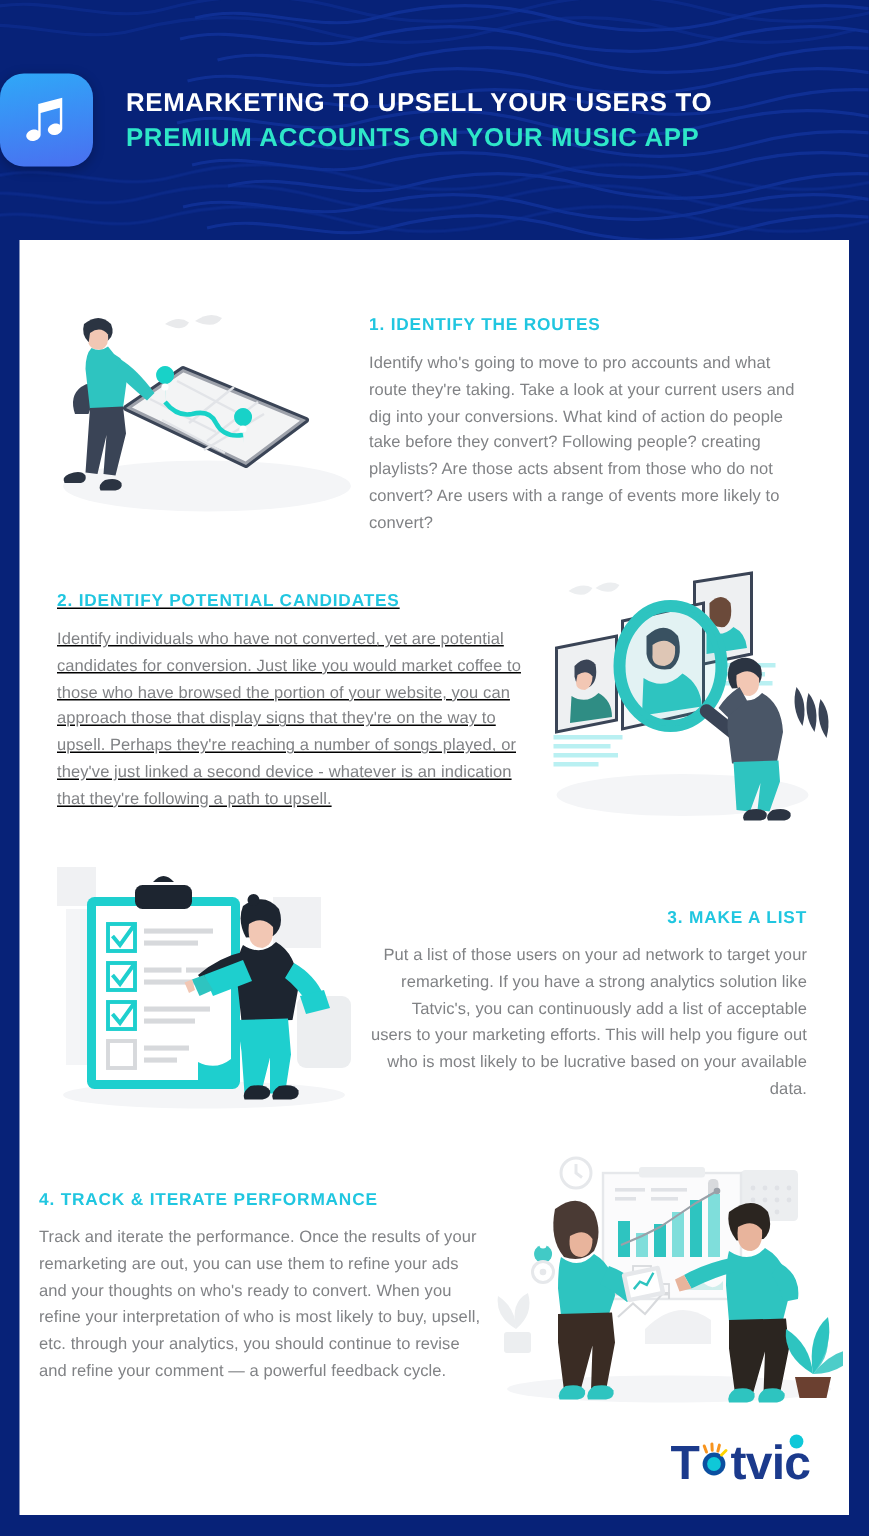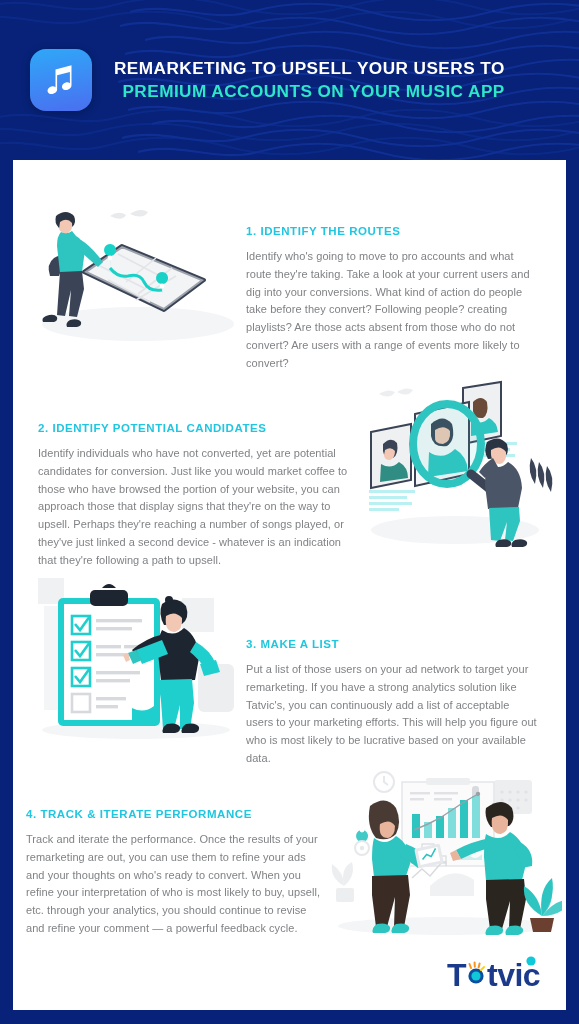--- a/index.html
+++ b/index.html
@@ -26,21 +26,20 @@
   }
   .header-waves{
     position:absolute; left:0; top:0;
     width:579px; height:160px;
     opacity:.75;
   }
   .header-inner{
     position:absolute; left:0; top:0;
     width:579px; height:160px;
     display:flex; align-items:center;
-    padding-left:30px;
   }
   .app-icon{
     width:62px; height:62px;
     border-radius:16px;
     background:linear-gradient(170deg,#2fa8f7 0%,#3b8ef5 45%,#4a6ff0 100%);
     box-shadow:0 2px 8px rgba(0,0,0,.25);
     display:flex; align-items:center; justify-content:center;
     flex:0 0 auto;
     position:relative;
   }
@@ -54,52 +53,50 @@
     line-height:1.32;
     white-space:nowrap;
   }
   .title-line2{
     color:#2ee6c8;
     font-size:17.2px;
     font-weight:bold;
     letter-spacing:.45px;
     line-height:1.32;
     white-space:nowrap;
-    text-align:right;
   }
 
   
   .panel{
     position:absolute;
     left:13px; top:160px;
     width:553px; height:850px;
     background:#ffffff;
   }
 
   
   .section{ position:absolute; }
   .sec-head{
     color:#20c6e0;
     font-size:11.5px;
     font-weight:bold;
     letter-spacing:.55px;
     margin-bottom:11px;
     white-space:nowrap;
-    margin-top:14px;
   }
   .sec-body{
     color:#808285;
     font-size:11px;
     line-height:1.62;
     letter-spacing:.06px;
   }
 
   #sec1{ left:246px; top:211px; width:292px; }
-  #sec2{ left:38px;  top:408px; width:310px; }
-  #sec3{ left:246px; top:624px; width:292px; }
+  #sec2{ left:38px;  top:395px; width:310px;text-decoration:underline; }
+  #sec3{ left:246px; top:606px; width:292px;text-align:right; }
   #sec4{ left:26px;  top:794px; width:300px; }
 
   
   .illus{ position:absolute; }
   #illus1{ left:26px;  top:188px; width:212px; height:160px; }
   #illus2{ left:355px; top:370px; width:200px; height:182px; }
   #illus3{ left:32px;  top:572px; width:208px; height:175px; }
   #illus4{ left:330px; top:768px; width:232px; height:175px; }
   .illus svg{ display:block; width:100%; height:100%; }
 

